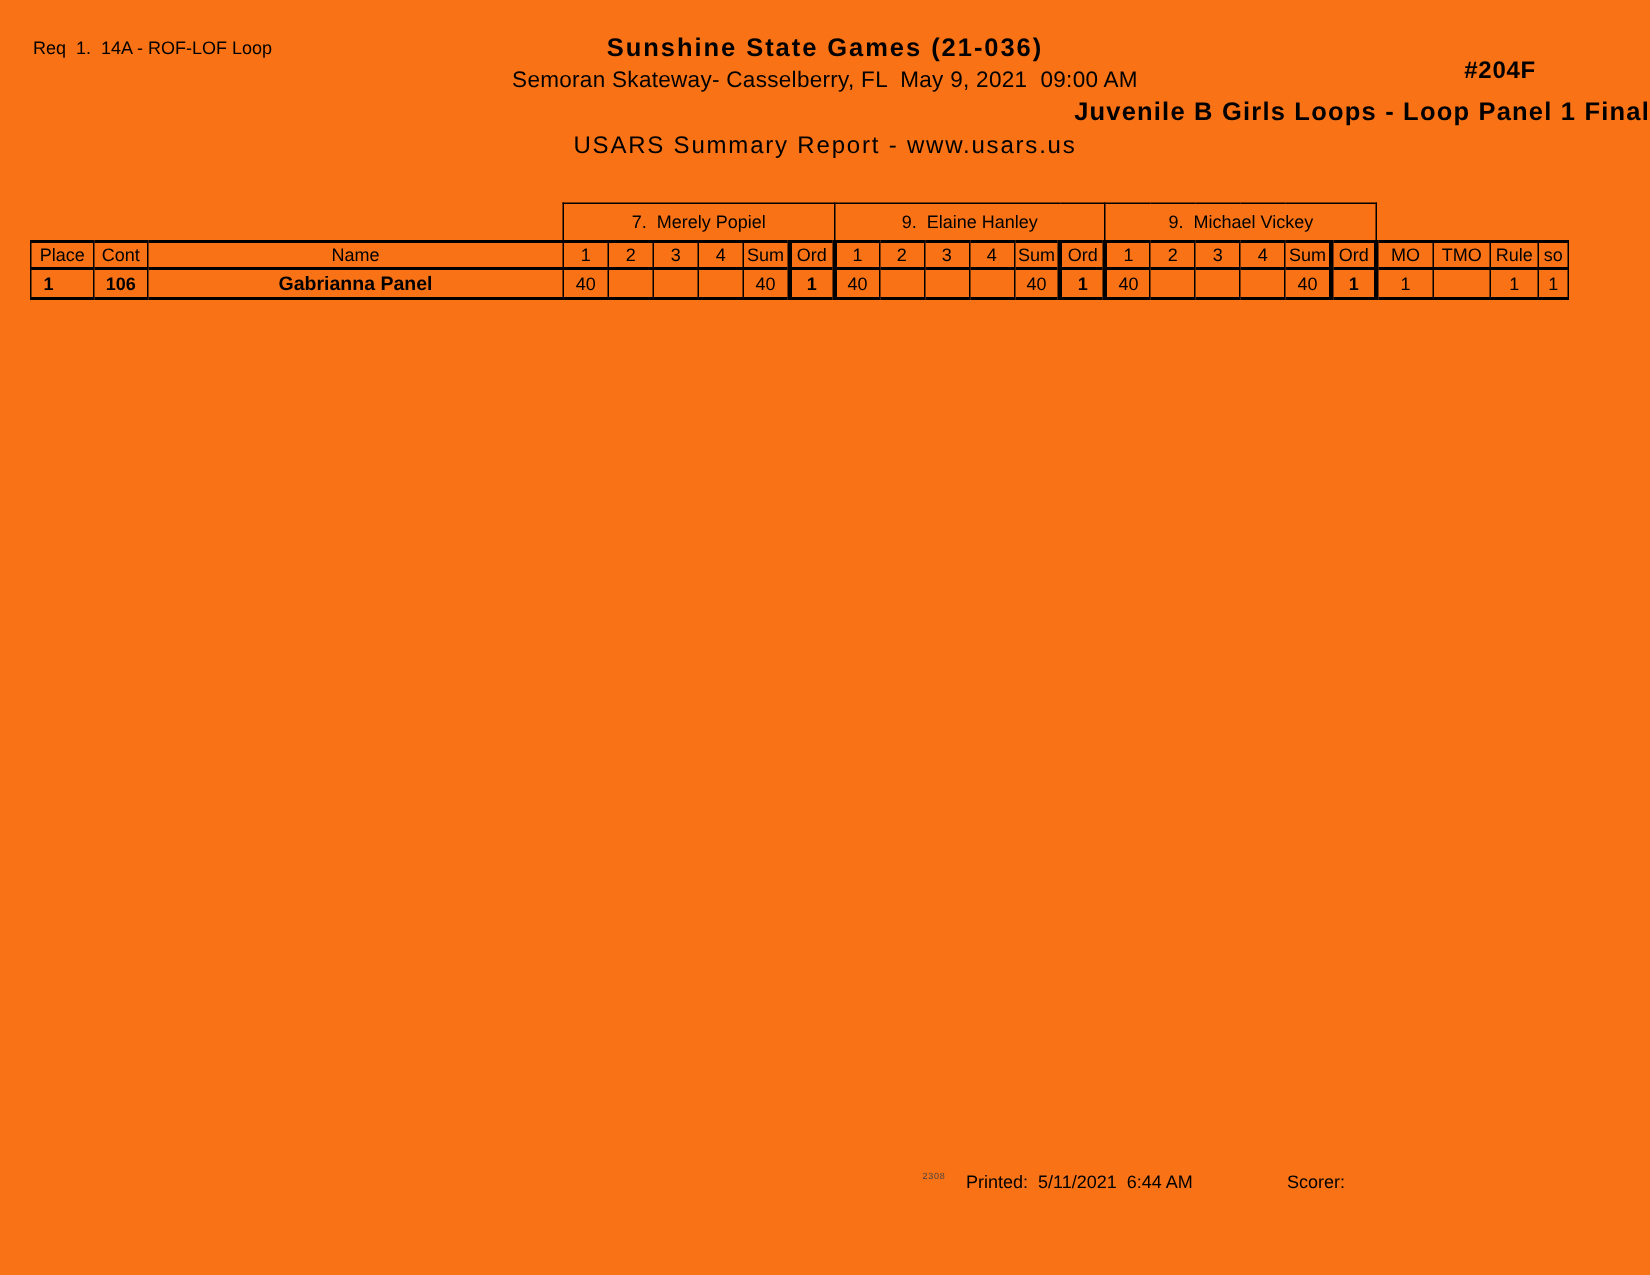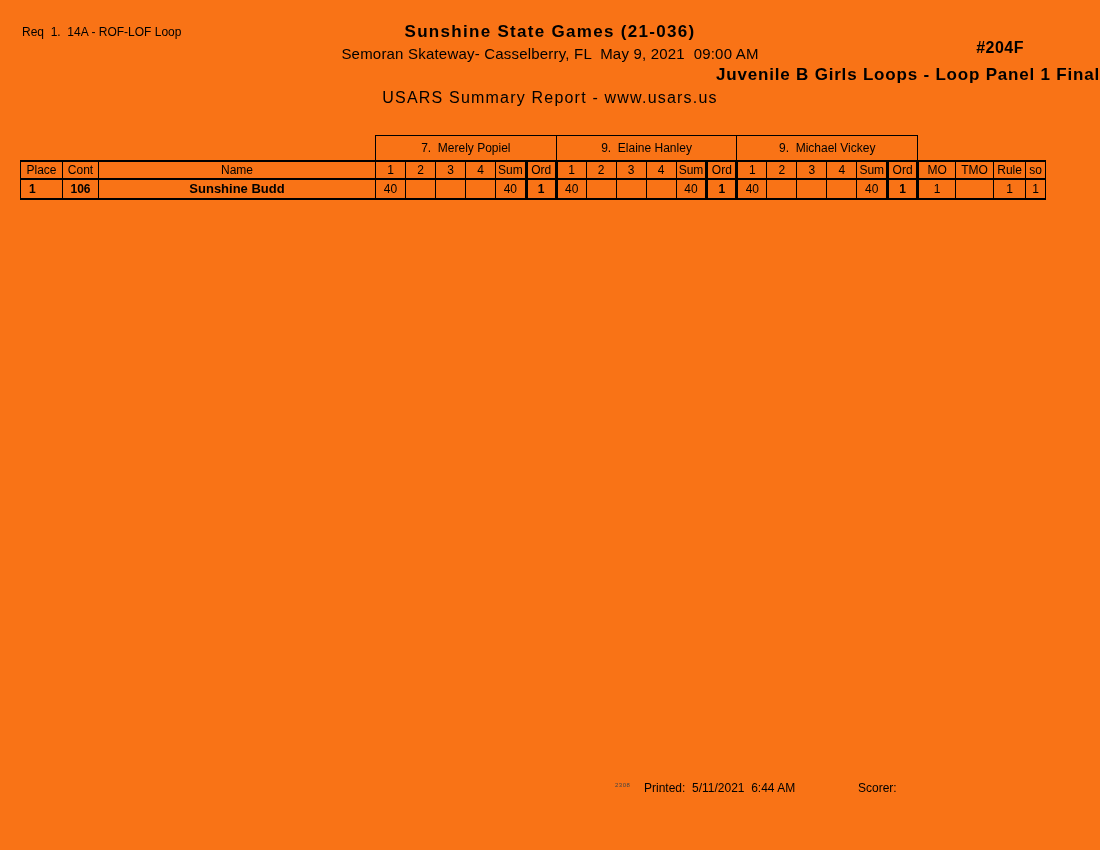--- a/index.html
+++ b/index.html
@@ -187,21 +187,21 @@
 
         <td>MO</td>
         <td>TMO</td>
         <td>Rule</td>
         <td>so</td>
       </tr>
 
       <tr class="data-row">
         <td class="place-col bold">1</td>
         <td class="bold">106</td>
-        <td class="name-col bold">Sunshine Budd</td>
+        <td class="name-col bold">Gabrianna Panel</td>
 
         <td class="score">40</td>
         <td class="score"></td>
         <td class="score"></td>
         <td class="score"></td>
         <td class="score">40</td>
         <td class="ord bold">1</td>
 
         <td class="score">40</td>
         <td class="score"></td>

